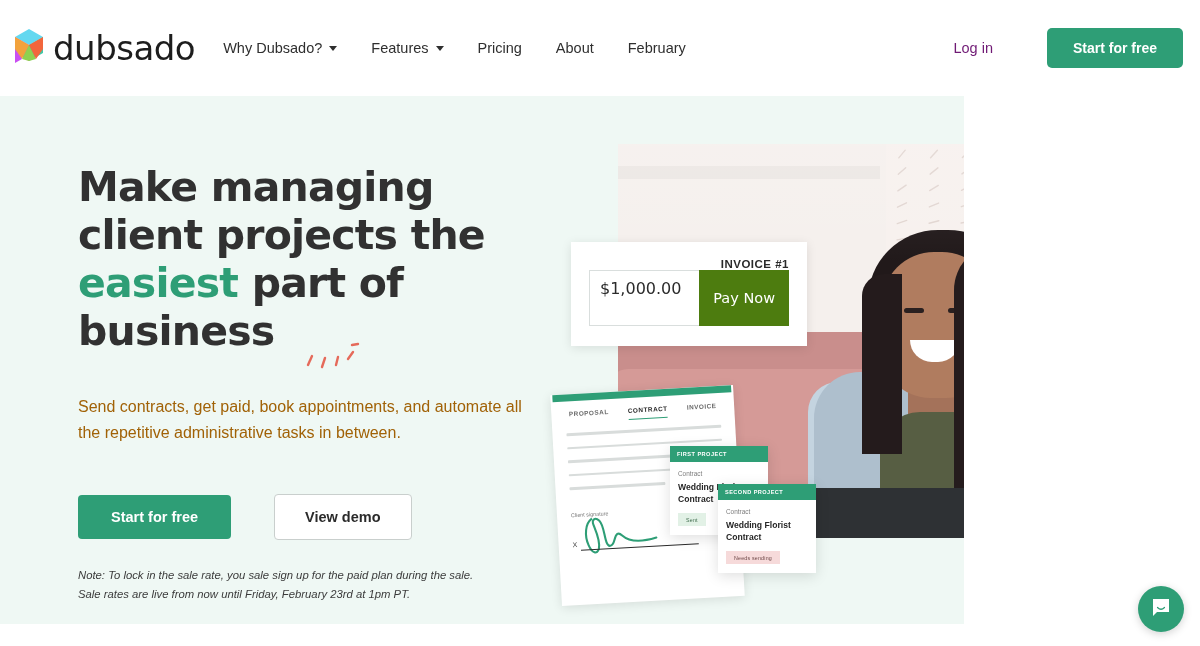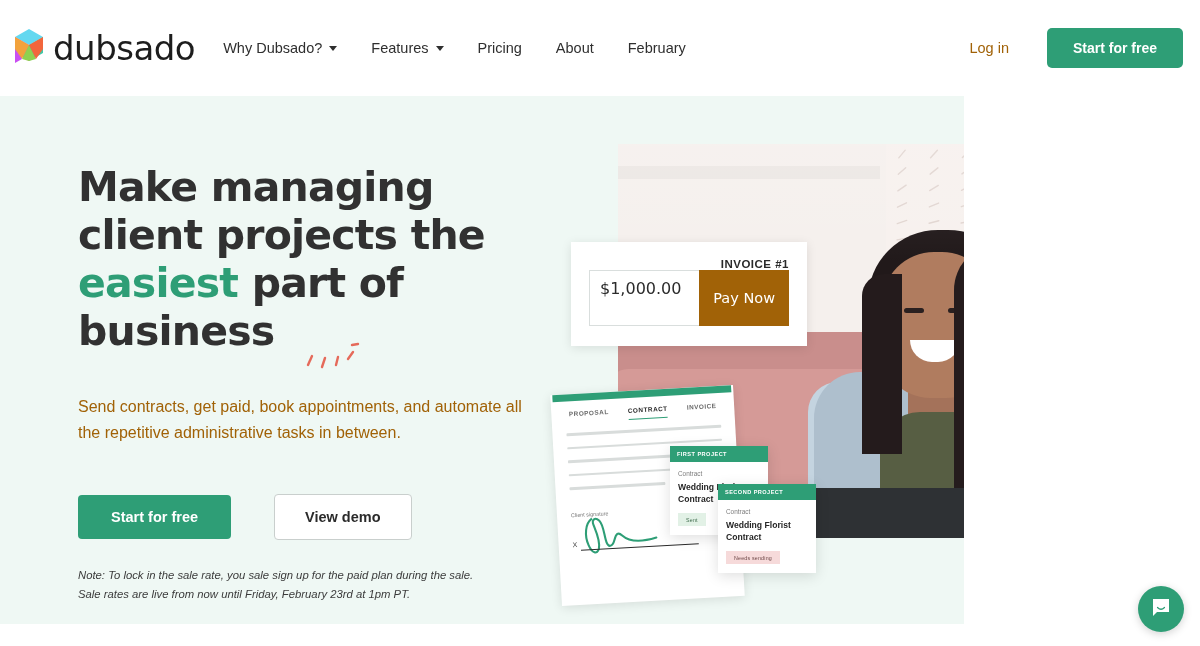--- a/index.html
+++ b/index.html
@@ -30,21 +30,21 @@
   .nav-link {
     font-size: 14.5px; color: #2f2f2f; margin-right: 34px;
     cursor: pointer; display: flex; align-items: center; white-space: nowrap;
   }
   .caret {
     display: inline-block; width: 0; height: 0; margin-left: 7px;
     border-left: 4.5px solid transparent; border-right: 4.5px solid transparent;
     border-top: 5px solid #2f2f2f;
   }
   .nav-right { margin-left: auto; display: flex; align-items: center; margin-right: 17px; }
-  .login-link { font-size: 14.5px; color: #a16207; cursor: pointer; margin-right: 38px; }
+  .login-link { font-size: 14.5px; color: #701a75; cursor: pointer; margin-right: 54px; }
   .btn-green {
     background: #2e9e76; color: #fff; font-size: 14px; font-weight: bold;
     border: none; border-radius: 5px; padding: 12px 26px; cursor: pointer;
     font-family: "Liberation Sans", sans-serif;
   }
 
   
   .hero {
     position: absolute; top: 96px; left: 0;
     width: 964px; height: 528px;
@@ -115,21 +115,21 @@
     position: absolute; left: 6px; top: 101px; width: 236px;
     background: #fff; box-shadow: 0 2px 10px rgba(0,0,0,.10); padding: 16px 18px 20px 18px;
   }
   .invoice-title { font-size: 11.5px; font-weight: bold; color: #2a2a2a; letter-spacing: .5px; text-align: right; }
   .invoice-row { display: flex; }
   .invoice-amount {
     flex: 1; border: 1px solid #d9dedd; border-right: none; padding: 8px 10px;
     font-size: 16px; color: #2b2b2b; background:#fff; font-family:"DejaVu Sans", sans-serif;
   }
   .pay-now {
-    background: #a16207; color: #fff; font-size: 14.5px; padding: 20px 14px;
+    background: #4d7c0f; color: #fff; font-size: 14.5px; padding: 20px 14px;
     border: none; cursor: pointer; white-space: nowrap; font-family:"DejaVu Sans", sans-serif;
   }
 
   
   .doc-card {
     position: absolute; left: -9px; top: 249px; width: 183px; height: 211px;
     background: #fff; box-shadow: 0 2px 11px rgba(0,0,0,.11);
     transform: rotate(-3.2deg);
   }
   .doc-topbar { height: 7px; background: #2e9e76; margin: 0 2px; }

